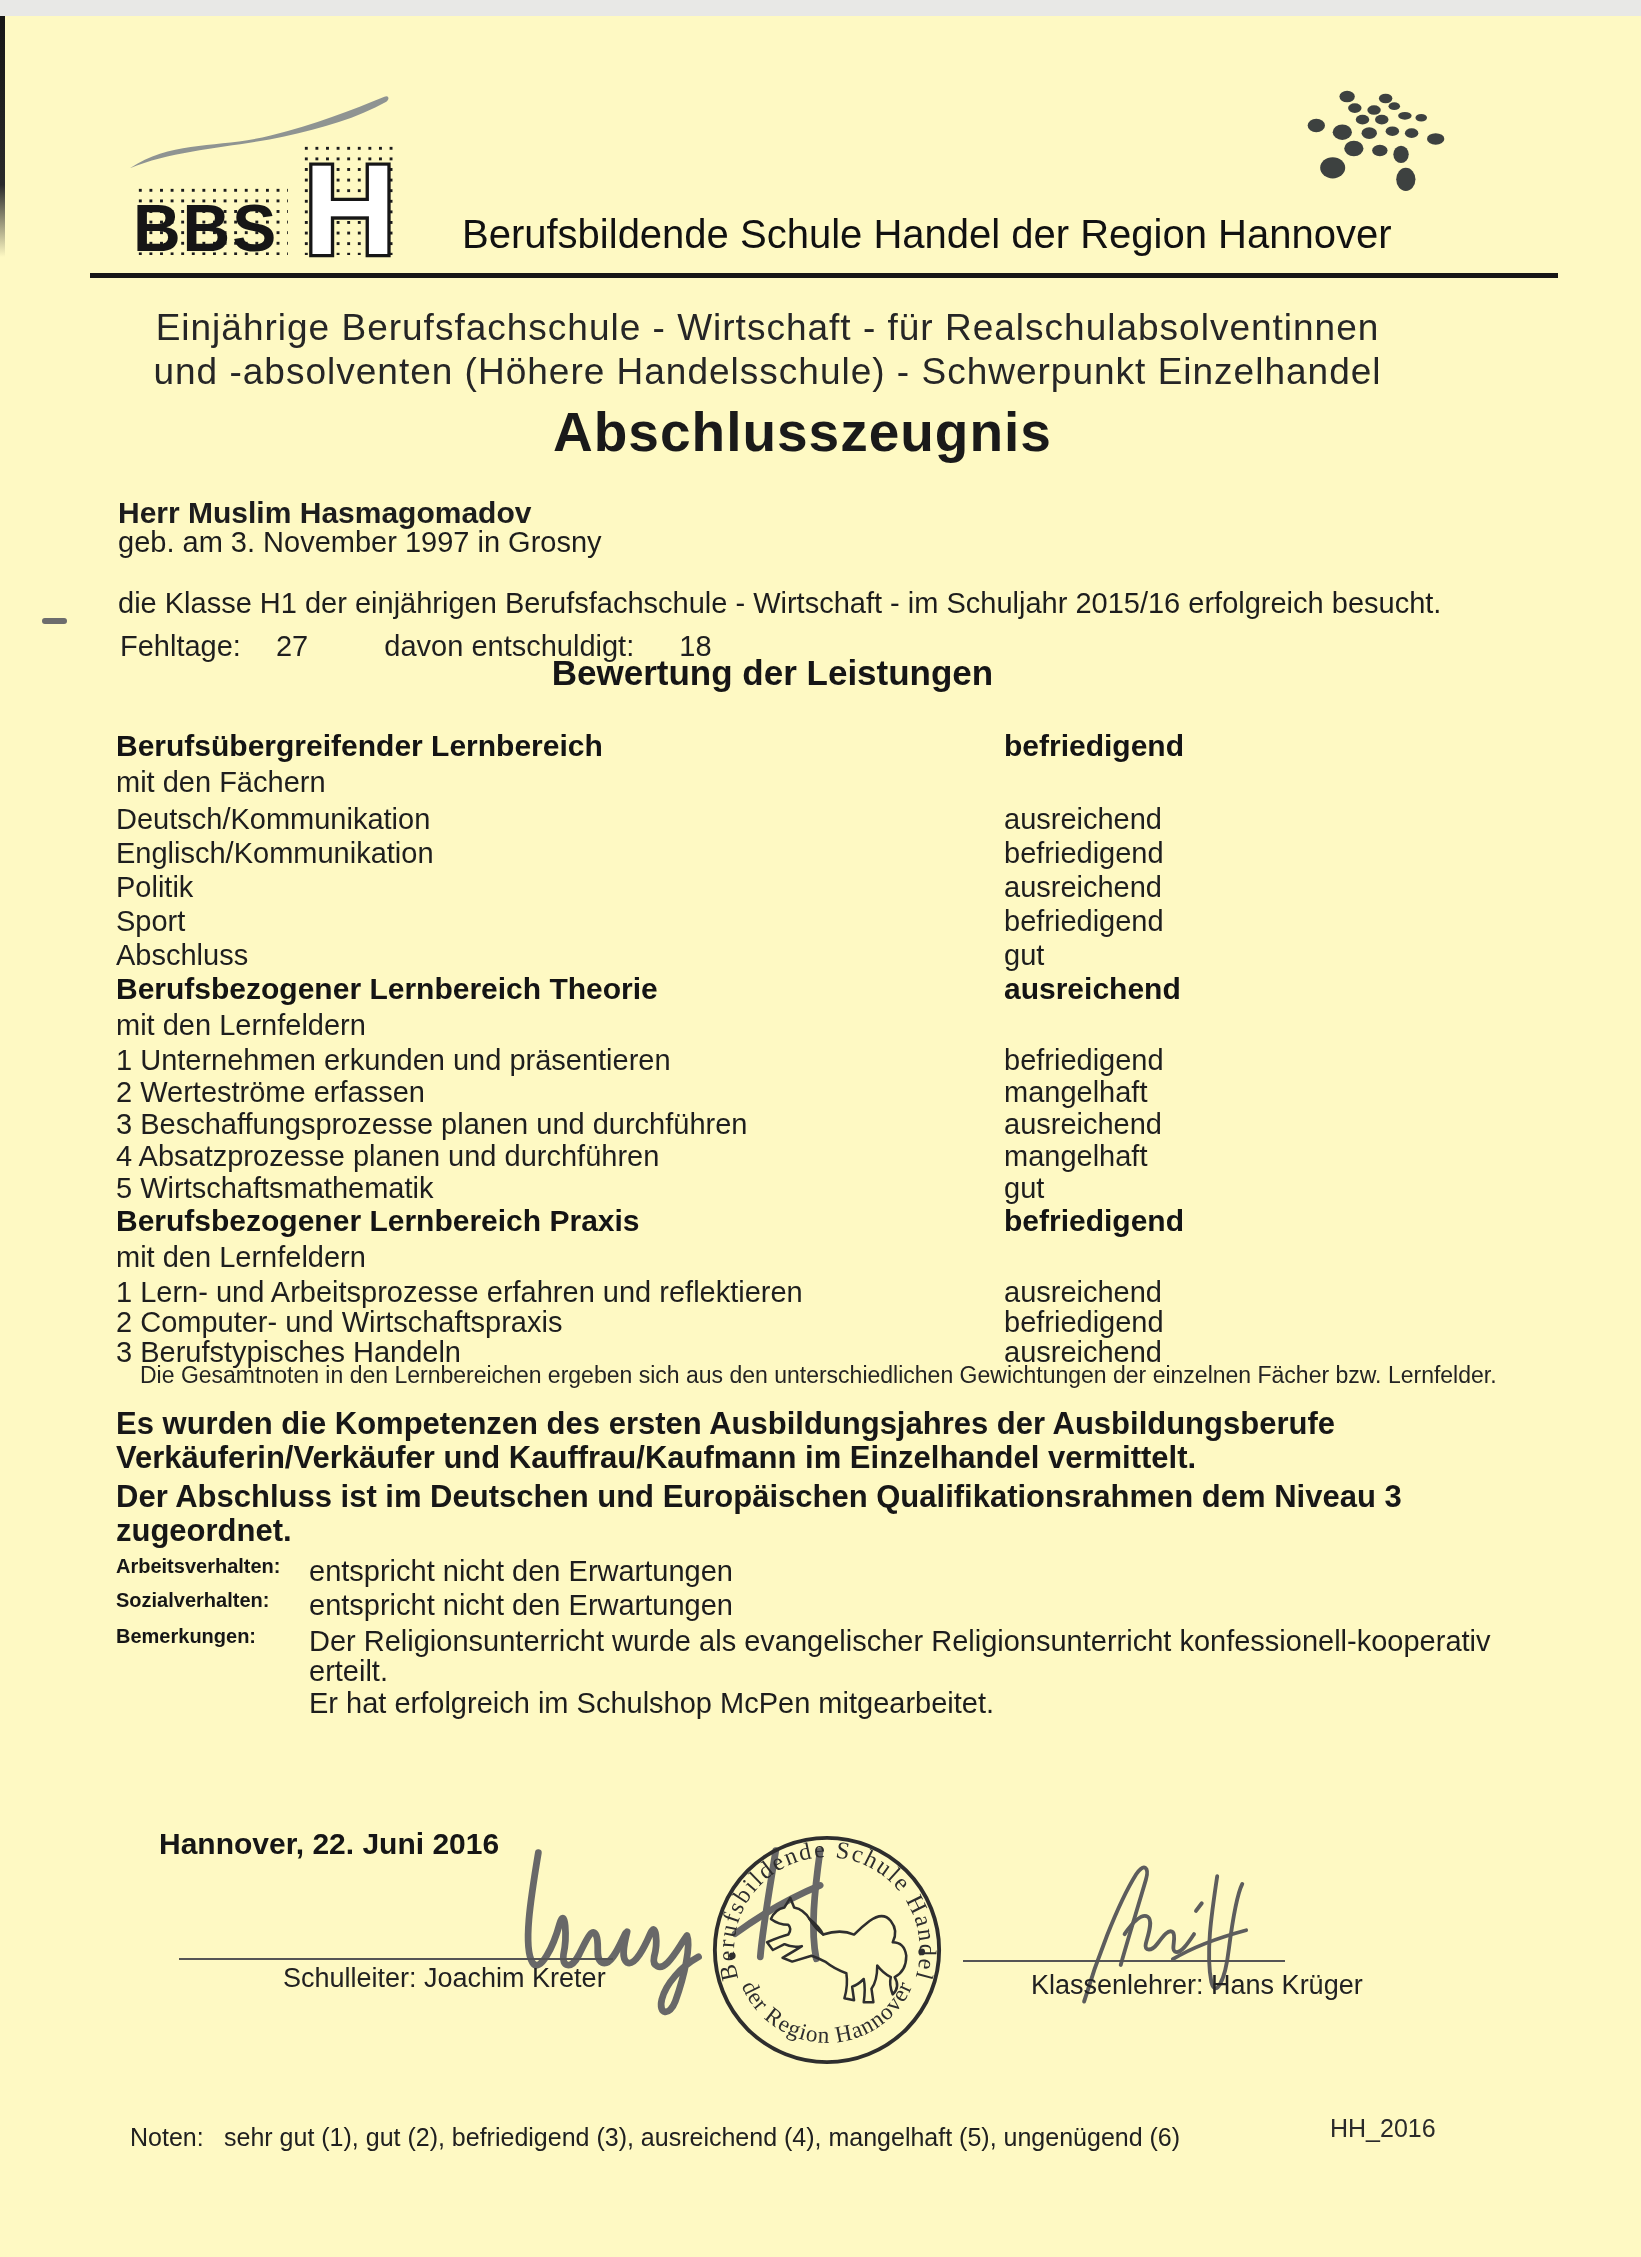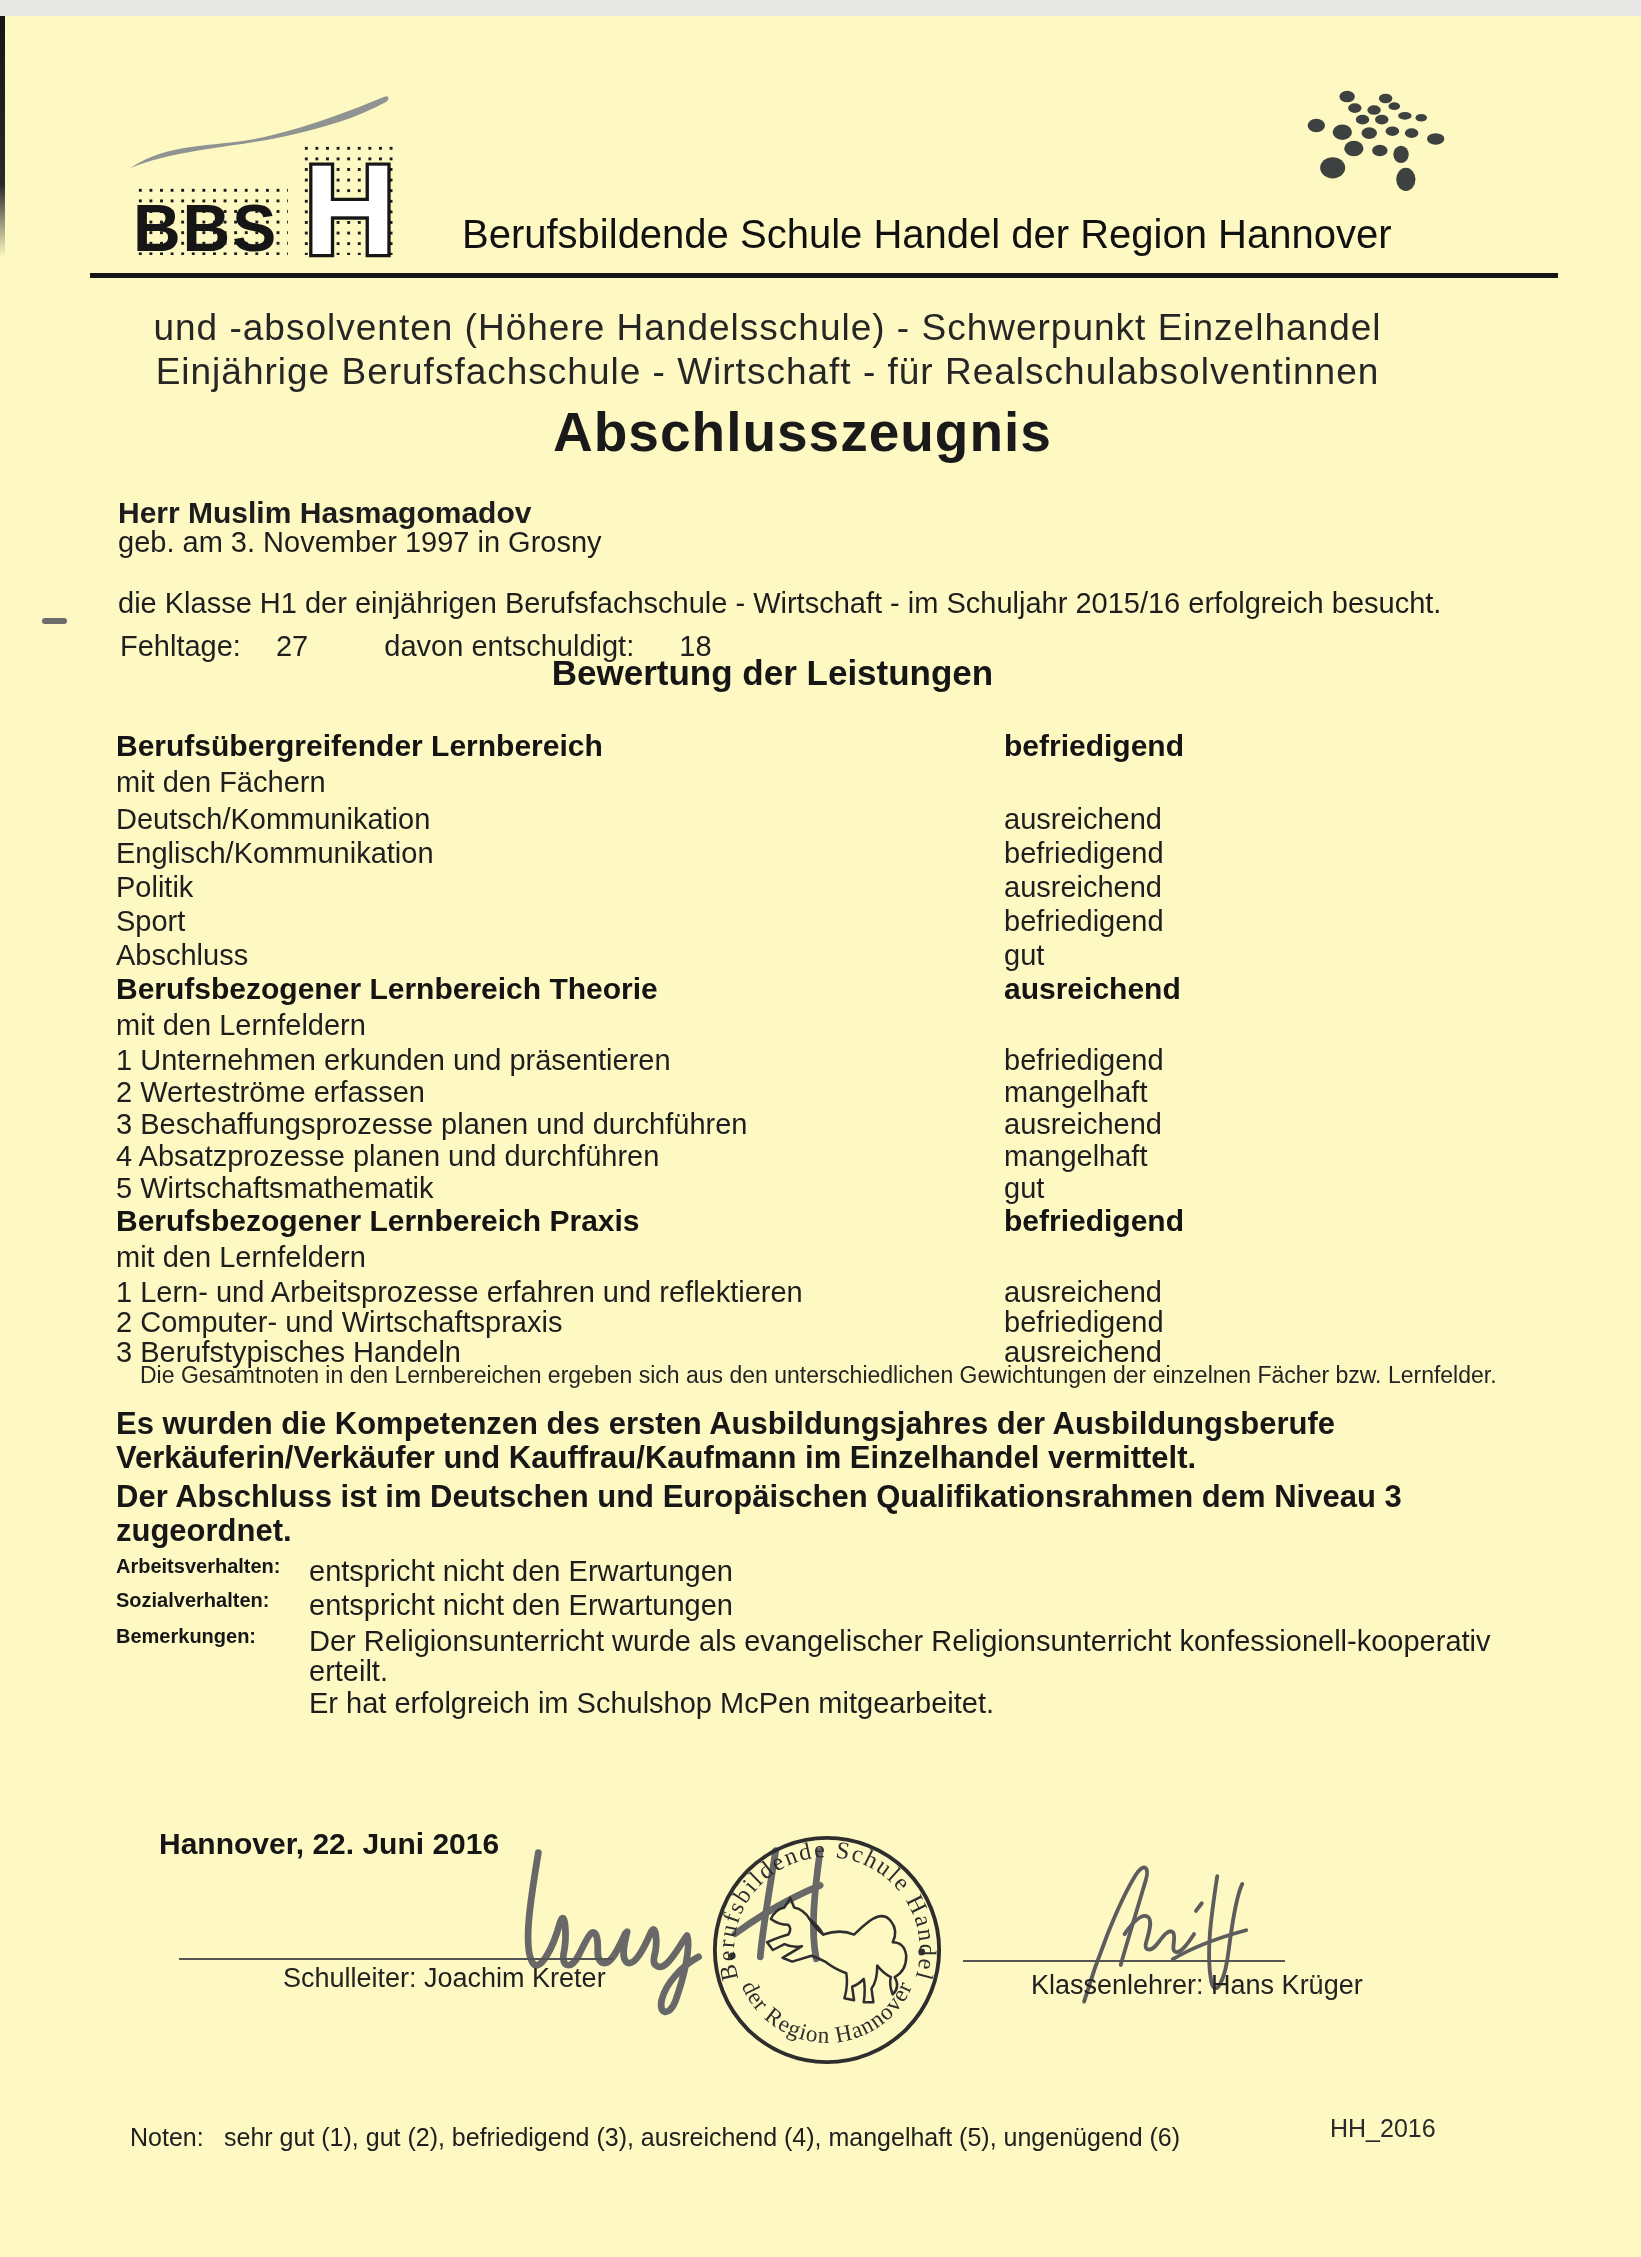--- a/index.html
+++ b/index.html
@@ -120,22 +120,22 @@
         <ellipse cx="106" cy="75" rx="8" ry="9"></ellipse>
       <ellipse cx="35" cy="89" rx="13" ry="11"></ellipse>
         <ellipse cx="111" cy="101" rx="10" ry="12"></ellipse>
     </g>
   </svg>
 
   <div class="abs school-name">Berufsbildende Schule Handel der Region Hannover</div>
   <div class="abs header-rule"></div>
 
   <div class="abs subtitle">
+    <div>Einjährige Berufsfachschule - Wirtschaft - für Realschulabsolventinnen</div>
     <div>und -absolventen (Höhere Handelsschule) - Schwerpunkt Einzelhandel</div>
-    <div>Einjährige Berufsfachschule - Wirtschaft - für Realschulabsolventinnen</div>
   </div>
   <div class="abs doc-title">Abschlusszeugnis</div>
 
   <div class="abs student-line name-line">Herr Muslim Hasmagomadov</div>
   <div class="abs student-line birth-line">geb. am 3. November 1997 in Grosny</div>
   <div class="abs student-line class-line">die Klasse H1 der einjährigen Berufsfachschule - Wirtschaft - im Schuljahr 2015/16 erfolgreich besucht.</div>
   <div class="abs absence-row">
     <span>Fehltage:</span>
     <span class="gap28">27</span>
     <span class="gap70">davon entschuldigt:</span>

